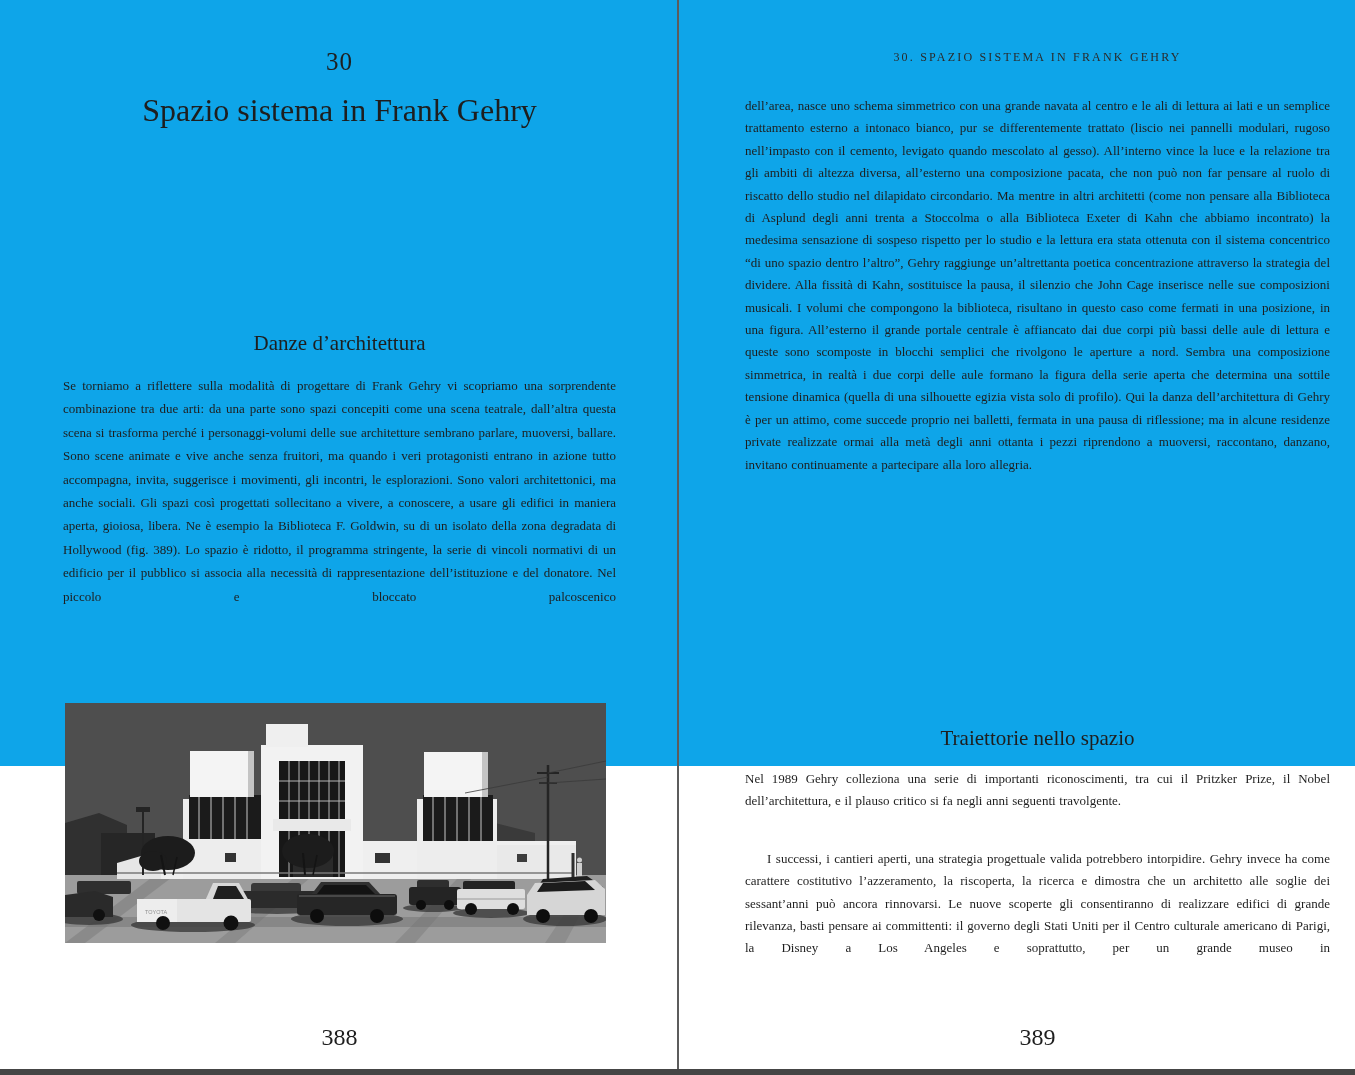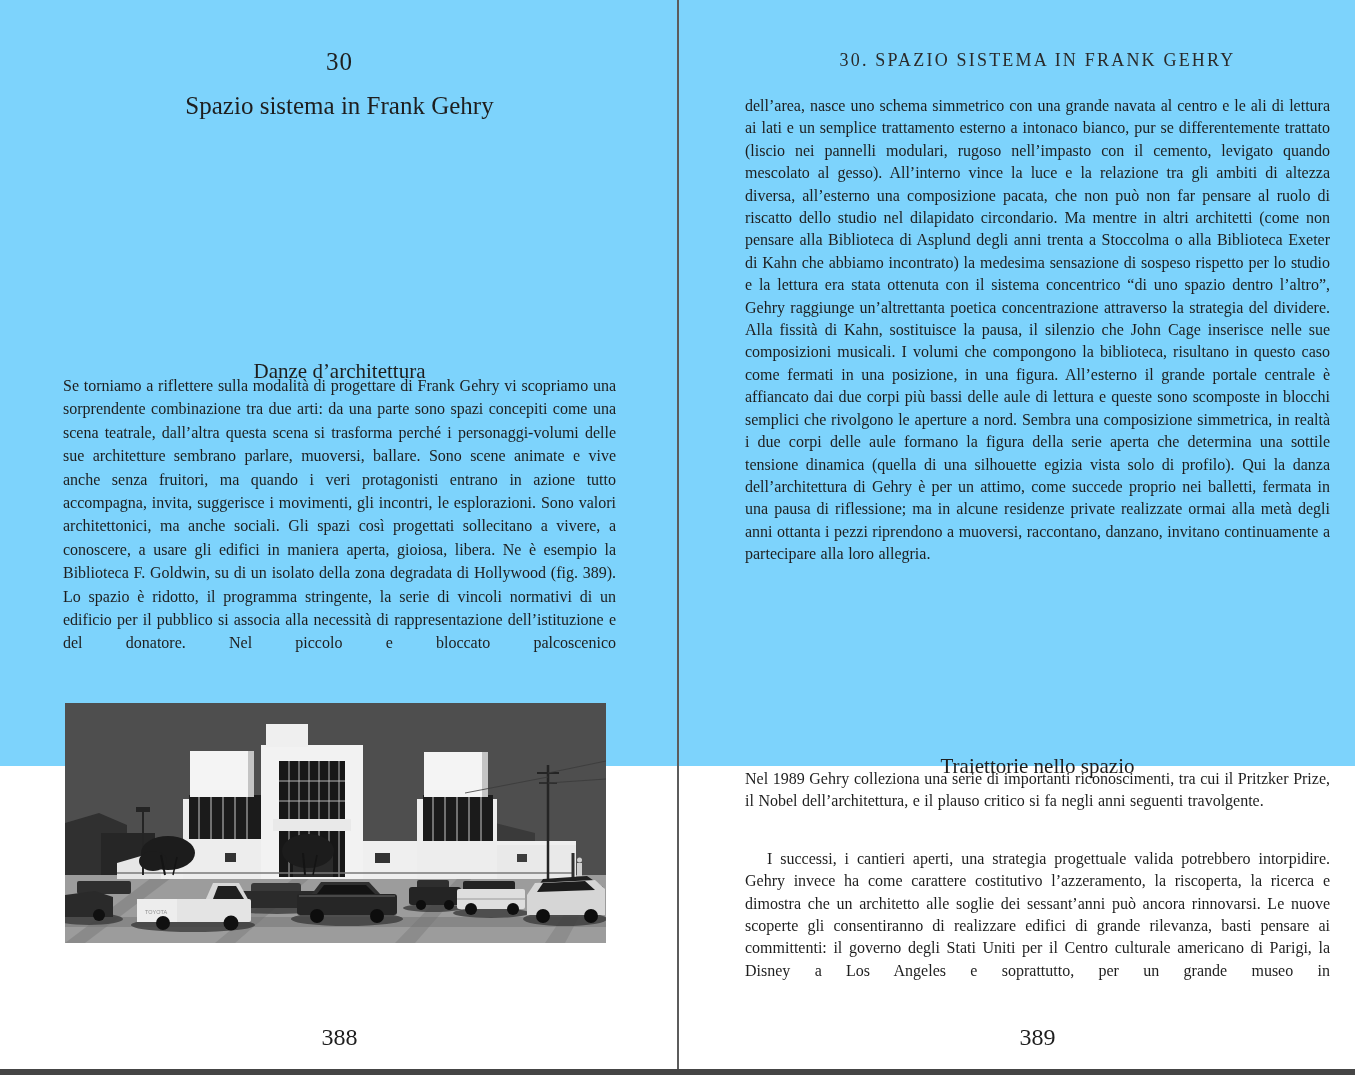--- a/index.html
+++ b/index.html
@@ -5,21 +5,21 @@
   html, body {
     margin: 0;
     padding: 0;
     background: #ffffff;
     width: 1355px;
     height: 1075px;
     overflow: hidden;
     font-family: "Liberation Serif", "DejaVu Serif", serif;
     color: #1e1e1e;
   }
-  .spread { position: relative; width: 1355px; height: 766px; background: #7dd3fc; }
+  .spread { position: relative; width: 1355px; height: 766px; background: #0ea5e9; }
 
   
   .gutter-line {
     position: absolute; left: 677px; top: 0; width: 2px; height: 1075px;
     background: #5c5c5c;
   }
   .bottom-edge {
     position: absolute; left: 0; top: 1069px; width: 1355px; height: 6px;
     background: #454545;
   }
@@ -27,45 +27,45 @@
   
   .page-left  { position: absolute; left: 63px;  top: 0; width: 553px; height: 1075px; }
   .page-right { position: absolute; left: 745px; top: 0; width: 585px; height: 1075px; }
 
   .chapter-number {
     position: absolute; top: 48px; left: 0; width: 100%;
     text-align: center; font-size: 25px; letter-spacing: 1px;
   }
   .chapter-title {
     position: absolute; top: 92px; left: 0; width: 100%;
-    text-align: center; font-size: 25px;
+    text-align: center; font-size: 32px;
   }
   .section-heading {
     position: absolute; left: 0; width: 100%;
-    text-align: center; font-size: 21px; margin-top: 28px;
+    text-align: center; font-size: 21px;
   }
   .heading-left  { top: 331px; }
   .heading-right { top: 726px; }
 
   .body-text {
     position: absolute; left: 0; width: 100%;
-    font-size: 16px; text-align: justify;
+    font-size: 13px; text-align: justify;
     hyphens: auto; -webkit-hyphens: auto;
     word-spacing: 0.5px;
   }
   .body-text p { margin: 0; }
   .left-body  { top: 374px; line-height: 23.4px; text-align-last: justify; }
   .right-body-1 { top: 95px;  line-height: 22.4px; }
   .right-body-2 { top: 768px; line-height: 22.4px; }
   .right-body-2 p.indented { text-indent: 22px; }
   .right-body-2 p.last-justified { text-align-last: justify; margin-top: 35px; }
 
   .running-header {
     position: absolute; top: 50px; left: 0; width: 100%;
-    text-align: center; font-size: 18px; letter-spacing: 2.2px;
+    text-align: center; font-size: 12px; letter-spacing: 2.2px;
     color: #2a2a2a;
   }
 
   .figure {
     position: absolute; left: 2px; top: 703px; width: 543px; height: 240px;
   }
   .figure svg { display: block; }
   .figure-caption {
     position: absolute; left: 0; top: 958px; width: 100%;
     font-size: 16.5px; text-align: left; color: #222;

